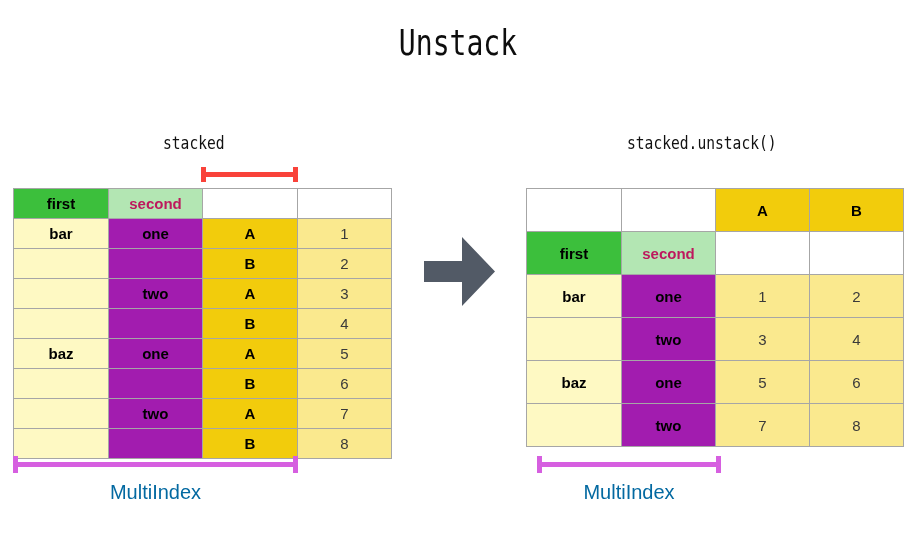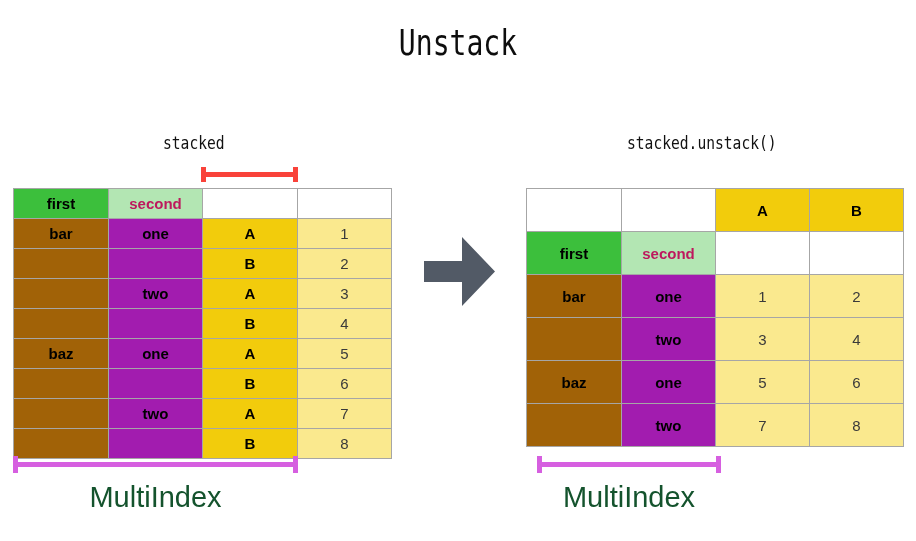--- a/index.html
+++ b/index.html
@@ -88,21 +88,21 @@
   }
   #table-unstacked td {
     height: 42px;
     font-size: 15px;
   }
 
   
   .c-first   { background: #3cbf3c; color: #000; font-weight: bold; }
   .c-second  { background: #b3e6b3; color: #be185d; font-weight: bold; }
   .c-blank   { background: #ffffff; }
-  .c-idx1    { background: #a16207; color: #000; font-weight: bold; }
+  .c-idx1    { background: #fef9c3; color: #000; font-weight: bold; }
   .c-idx2    { background: #a21caf; color: #000; font-weight: bold; }
   .c-col     { background: #f2cc0c; color: #000; font-weight: bold; }
   .c-val     { background: #fae98e; color: #3a3a3a; font-weight: 400; }
 
   
   .arrow {
     position: absolute;
     left: 424px;
     top: 237px;
     width: 71px;
@@ -152,23 +152,23 @@
     left: 537px;
     top: 456px;
     width: 184px;
     height: 17px;
   }
 
   
   .mi-caption {
     position: absolute;
     font-family: "Liberation Sans", sans-serif;
-    font-size: 29px;
+    font-size: 20px;
     font-weight: 400;
-    color: #14532d;
+    color: #0369a1;
     white-space: nowrap;
     text-align: center;
   }
   #mi-left {
     left: 13px;
     top: 481px;
     width: 285px;
   }
   #mi-right {
     left: 537px;

